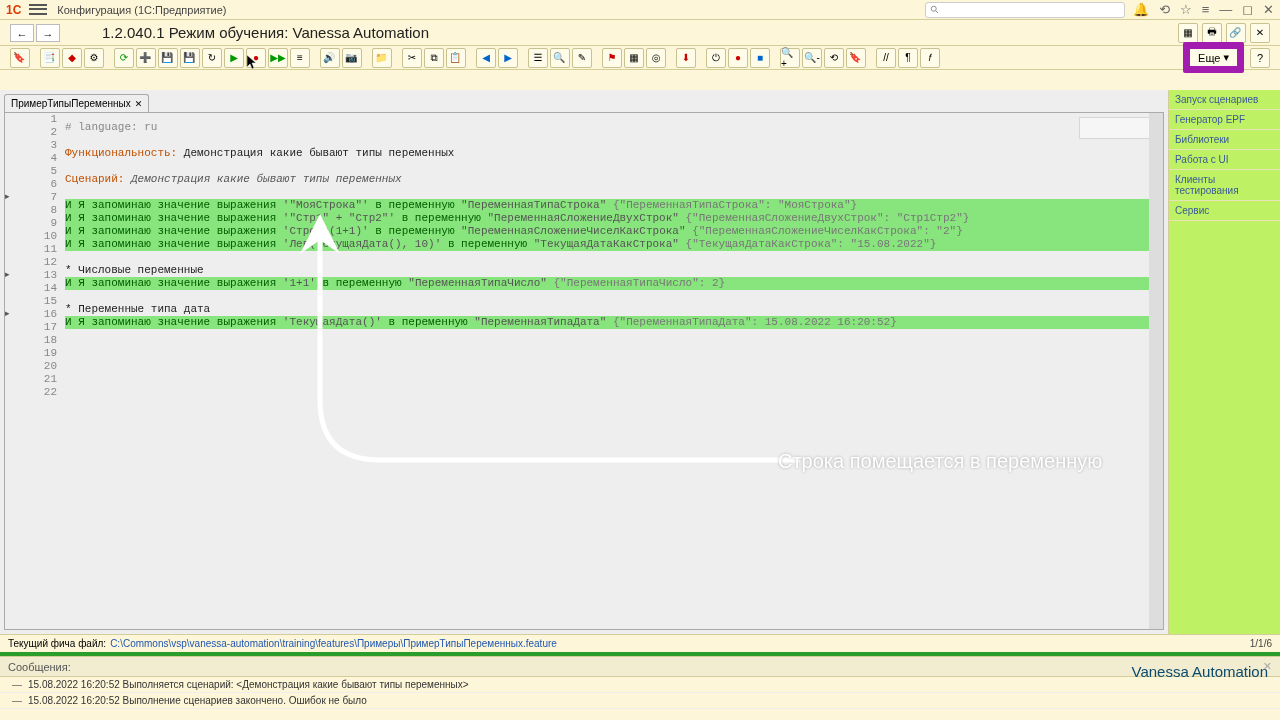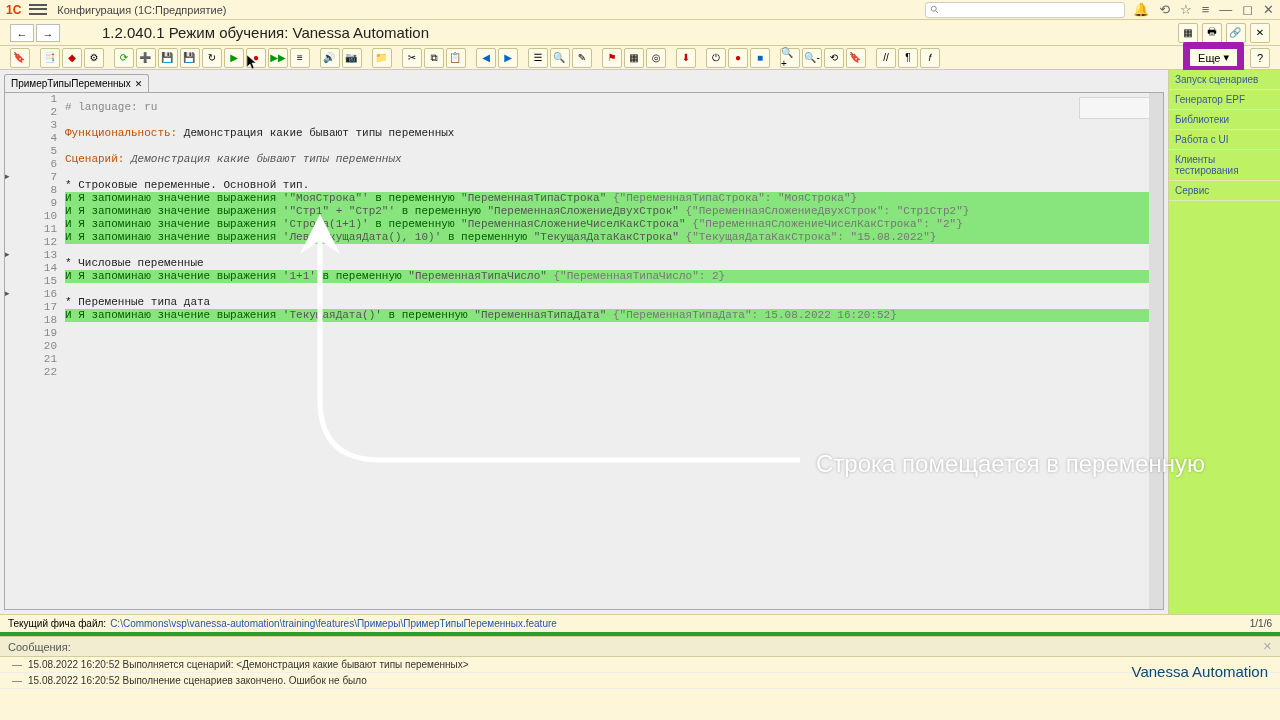--- a/index.html
+++ b/index.html
@@ -14,21 +14,21 @@
   .title-icons { display: flex; gap: 10px; align-items: center; }
   .title-icons span { color: #666; cursor: pointer; font-size: 13px; }
   .nav-bar { height: 26px; display: flex; align-items: center; padding: 0 10px; border-bottom: 1px solid #d4cd9a; }
   .nav-arrow { width: 24px; height: 18px; border: 1px solid #bbb; background: #fff; display: flex; align-items: center; justify-content: center; margin-right: 2px; cursor: pointer; }
   .page-title { font-size: 15px; color: #222; margin-left: 40px; }
   .toolbar { height: 24px; background: #fdf6d8; border-bottom: 1px solid #d4cd9a; display: flex; align-items: center; padding: 0 10px; gap: 2px; }
   .tb-btn { width: 20px; height: 20px; border: 1px solid #c8c190; background: #fefce8; display: flex; align-items: center; justify-content: center; cursor: pointer; border-radius: 2px; font-size: 10px; }
   .tb-sep { width: 6px; }
   .tb-more { margin-left: auto; padding: 2px 8px; border: 7px solid #a21caf; background: #fefce8; cursor: pointer; border-radius: 2px; display:flex; align-items:center; gap:3px;}
   .tb-help { width: 20px; height: 20px; border: 1px solid #c8c190; background: #fefce8; display:flex;align-items:center;justify-content:center; cursor:pointer; border-radius:2px; margin-left:4px;}
-  .main { display: flex; height: 544px; }
+  .main { display: flex; height: 544px; margin-top: 20px; }
   .side-right { width: 112px; background: #bef264; border-left: 1px solid #d4cd9a; }
   .side-item { padding: 4px 6px; color: #3b5998; font-size: 10px; cursor: pointer; border-bottom: 1px solid #e8e2bb; }
   .editor-area { flex: 1; background: #eee; padding: 4px; display:flex; flex-direction:column; }
   .tab-bar { display: flex; height: 18px; }
   .tab { background: #eee; border: 1px solid #aaa; border-bottom: none; padding: 1px 6px; font-size: 10px; display: flex; align-items: center; gap: 4px; border-radius: 3px 3px 0 0; }
   .tab-close { font-size: 9px; cursor: pointer; }
   .code-area { flex: 1; background: #eee; border: 1px solid #aaa; position: relative; overflow: hidden; }
   .gutter-arrows { position:absolute; left:0; top:0; width:16px; height:100%; background:#eee; }
   .fold-arrow { position:absolute; font-size:9px; color:#555; }
   .line-numbers { position:absolute; left:18px; top:0; width:40px; text-align:right; padding-right:6px; color:#888; font-family:'Courier New',monospace; font-size:11px; line-height:13px; }
@@ -50,21 +50,21 @@
   .status-right { margin-left:auto; color:#444; }
   .green-bar { height:4px; background:#2a9d2a; }
   .msg-header { background:#f2edd0; padding:3px 8px; font-size:11px; color:#555; border-top:1px solid #d4cd9a; border-bottom:1px solid #d4cd9a; display:flex; align-items:center;}
   .msg-header-x { margin-left:auto; color:#aaa; cursor:pointer; }
   .messages { background:#fdf6d8; }
   .msg-row { padding:2px 12px; font-size:10px; color:#333; border-bottom:1px solid #eee; display:flex; align-items:center; gap:6px;}
   .msg-dash { color:#666; }
   .footer-brand { position:absolute; right:12px; bottom:40px; font-size:15px; color:#0c4a6e; }
   .annotation { position:absolute; left:290px; top:210px; width:840px; height:270px; pointer-events:none; z-index:50;}
   .annotation svg { width:100%; height:100%; }
-  .anno-text { position:absolute; left:816px; top:450px; font-size:24px; color:#fff; white-space:nowrap; z-index:51; pointer-events:none; text-shadow:0 0 3px rgba(0,0,0,.3);}
+  .anno-text { position:absolute; left:778px; top:450px; font-size:20px; color:#fff; white-space:nowrap; z-index:51; pointer-events:none; text-shadow:0 0 3px rgba(0,0,0,.3);}
   .cursor-arrow { position:absolute; left:247px; top:55px; z-index:60; pointer-events:none;}
 </style>
 </head>
 <body>
 
 <div class="title-bar">
   <span class="logo">1C</span>
   <div class="menu-btn">
       <span></span>
       <span></span>
@@ -196,21 +196,20 @@
           <div class="ln">21</div>
           <div class="ln">22</div>
         </div>
       <div class="code-lines" id="clines">
           <div class="ln"><span class="c-gray"># language: ru</span></div>
           <div class="ln">&nbsp;</div>
           <div class="ln"><span class="c-orange">Функциональность:</span><span class="c-black"> Демонстрация какие бывают типы переменных</span></div>
           <div class="ln">&nbsp;</div>
           <div class="ln"><span class="c-orange">Сценарий:</span><span class="c-italic"> Демонстрация какие бывают типы переменных</span></div>
           <div class="ln">&nbsp;</div>
-          <div class="ln"><span class="c-black">    * Строковые переменные. Основной тип.</span></div>
           <div class="ln hl"><span class="c-green">        И Я запоминаю значение выражения </span><span class="c-str">'"МояСтрока"'</span><span class="c-green">  в переменную </span><span class="c-var">"ПеременнаяТипаСтрока"</span><span class="c-comment">     {"ПеременнаяТипаСтрока": "МояСтрока"}</span></div>
           <div class="ln hl"><span class="c-green">        И Я запоминаю значение выражения </span><span class="c-str">'"Стр1" + "Стр2"'</span><span class="c-green">  в переменную </span><span class="c-var">"ПеременнаяСложениеДвухСтрок"</span><span class="c-comment">    {"ПеременнаяСложениеДвухСтрок": "Стр1Стр2"}</span></div>
           <div class="ln hl"><span class="c-green">        И Я запоминаю значение выражения </span><span class="c-str">'Строка(1+1)'</span><span class="c-green">  в переменную </span><span class="c-var">"ПеременнаяСложениеЧиселКакСтрока"</span><span class="c-comment">    {"ПеременнаяСложениеЧиселКакСтрока": "2"}</span></div>
           <div class="ln hl"><span class="c-green">        И Я запоминаю значение выражения </span><span class="c-str">'Лев(ТекущаяДата(), 10)'</span><span class="c-green">  в переменную </span><span class="c-var">"ТекущаяДатаКакСтрока"</span><span class="c-comment">    {"ТекущаяДатаКакСтрока": "15.08.2022"}</span></div>
           <div class="ln">&nbsp;</div>
           <div class="ln"><span class="c-black">    * Числовые переменные</span></div>
           <div class="ln hl"><span class="c-green">        И Я запоминаю значение выражения </span><span class="c-str">'1+1'</span><span class="c-green">  в переменную </span><span class="c-var">"ПеременнаяТипаЧисло"</span><span class="c-comment">     {"ПеременнаяТипаЧисло": 2}</span></div>
           <div class="ln">&nbsp;</div>
           <div class="ln"><span class="c-black">    * Переменные типа дата</span></div>
           <div class="ln hl"><span class="c-green">        И Я запоминаю значение выражения </span><span class="c-str">'ТекущаяДата()'</span><span class="c-green">  в переменную </span><span class="c-var">"ПеременнаяТипаДата"</span><span class="c-comment">    {"ПеременнаяТипаДата": 15.08.2022 16:20:52}</span></div>

